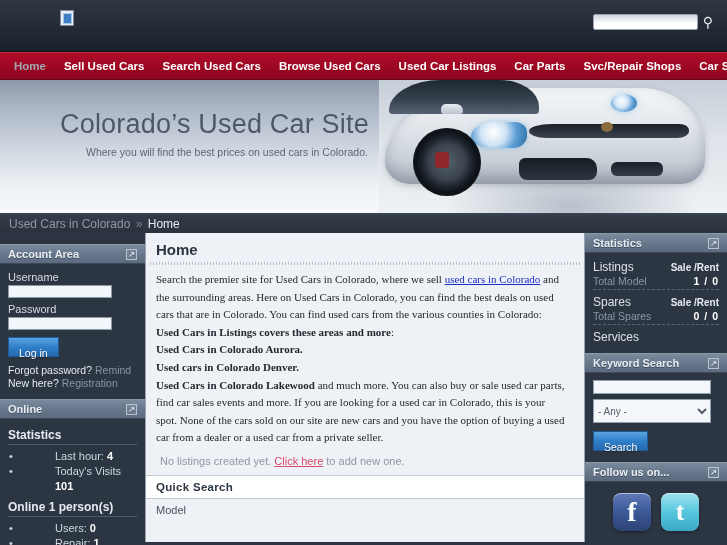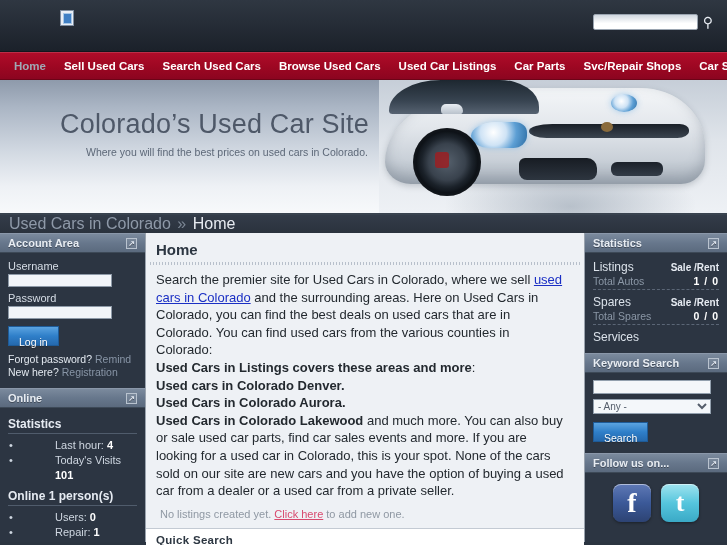--- a/index.html
+++ b/index.html
@@ -135,29 +135,29 @@
   .car-mirror {
     position: absolute; left: 62px; top: 24px; width: 22px; height: 10px;
     background: linear-gradient(to bottom, #e9edf2 0%, #b9c2cc 100%);
     border-radius: 6px 8px 4px 4px;
   }
 
   
   .crumbs {
     height: 18px; padding: 0 0 0 9px;
     background: linear-gradient(to bottom, #333c49 0%, #2a323d 100%);
-    font-size: 16px; color: #d7dde5; line-height: 18px;
+    font-size: 12px; color: #d7dde5; line-height: 18px;
   }
   .crumbs a { color: #8e99a8; text-decoration: none; }
   .crumbs .sep { color: #7b8694; padding: 0 2px; }
   .crumbs .cur { color: #e7ebf1; }
 
   
   .cols { display: flex; height: 309px; }
-  .col-left  { width: 145px; flex: 0 0 145px; background: #2c3542; }
+  .col-left  { width: 145px; flex: 0 0 145px; background: #2c3542; margin-top: 11px; }
   .col-main  { flex: 1 1 auto; background: #eef1f5; border-left: 1px solid #9aa3ae; border-right: 1px solid #9aa3ae; }
   .col-right { width: 142px; flex: 0 0 142px; background: #2c3542; }
 
   
   .blk-head {
     height: 20px; padding: 0 8px;
     background: linear-gradient(to bottom, #7b8a9d 0%, #67778c 50%, #5b6a7e 100%);
     color: #e8edf3; font-size: 11px; font-weight: bold;
     line-height: 20px; display: flex; align-items: center; justify-content: space-between;
     border-top: 1px solid #8a97a9; border-bottom: 1px solid #3d4957;
@@ -208,21 +208,21 @@
     border-bottom: 1px dashed #5b6676; padding: 1px 0 2px 0; margin-bottom: 5px;
   }
   .rs-row b { color: #ffffff; letter-spacing: 1px; }
 
   .kw-input {
     width: 118px; height: 14px; border: 1px solid #93a0ae;
     background: #f4f7fa; font-size: 10px; padding: 0 3px; margin-bottom: 5px;
     font-family: "Liberation Sans", sans-serif;
   }
   .kw-select {
-    width: 118px; height: 15px; border: 1px solid #93a0ae;
+    width: 118px; height: 24px; border: 1px solid #93a0ae;
     background: #f4f7fa; font-size: 10px; margin-bottom: 6px;
     font-family: "Liberation Sans", sans-serif; color: #555e6b;
   }
   .social { display: flex; gap: 10px; justify-content: center; padding: 4px 0 2px 0; }
   .sq { width: 38px; height: 38px; border-radius: 8px; position: relative;
         box-shadow: inset 0 1px 0 rgba(255,255,255,.5), 0 1px 3px rgba(0,0,0,.4); }
   .sq.fb { background: linear-gradient(to bottom, #5f79b6 0%, #3b5998 50%, #2d4373 100%); }
   .sq.tw { background: linear-gradient(to bottom, #9fe3ef 0%, #56c6dd 50%, #3aa9c6 100%); }
   .sq span { position: absolute; inset: 0; display: flex; align-items: center; justify-content: center;
              color: #fff; font-weight: bold; }
@@ -232,22 +232,22 @@
   
   .main-title {
     font-size: 15px; font-weight: bold; color: #2c3642;
     padding: 8px 0 4px 10px;
     font-family: "Liberation Sans", sans-serif;
   }
   .main-rule { height: 3px; margin: 0 4px 0 4px;
     background: repeating-linear-gradient(to right, #b8c0cb 0 1px, transparent 1px 3px); }
   .main-body {
     padding: 6px 18px 0 10px;
-    font-family: Liberation Sans, sans-serif;
-    font-size: 13px; color: #23292f; line-height: 17.6px;
+    font-family: Liberation Serif, serif;
+    font-size: 11px; color: #23292f; line-height: 17.6px;
   }
   .main-body a { color: #1a2fc4; }
   .main-body .bold { font-weight: bold; }
   .nolist {
     font-family: "Liberation Sans", sans-serif;
     font-size: 11px; color: #8f98a3; padding: 8px 0 0 14px;
   }
   .nolist a { color: #d84a6e; }
 
   .qs-head {
@@ -372,22 +372,22 @@
     </div>
 
     <div class="col-main">
       <div class="main-title">Home</div>
       <div class="main-rule"></div>
       <div class="main-body">
         <span>Search the premier site for Used Cars in Colorado, where we sell </span><a href="#">used cars in Colorado</a><span> and the surrounding areas. Here on Used Cars in Colorado, you can find the best deals on used cars that are in Colorado.  You can find used cars from the various counties in Colorado:</span>
         <div>
           <span class="bold">Used Cars in Listings covers these areas and more</span><span>:</span>
         </div>
+        <div class="bold">Used Cars in Colorado Aurora.</div>
         <div class="bold">Used cars in Colorado Denver.</div>
-        <div class="bold">Used Cars in Colorado Aurora.</div>
         <div>
           <span class="bold">Used Cars in Colorado Lakewood</span><span> and much more. You can also buy or sale used car parts, find car sales events and more. If you are looking for a used car in Colorado, this is your spot. None of the cars sold on our site are new cars and you have the option of buying a used car from a dealer or a used car from a private seller.</span>
         </div>
       </div>
       <div class="nolist">
         <span>No listings created yet. </span><a href="#">Click here</a><span> to add new one.</span>
       </div>
       <div class="qs-head">Quick Search</div>
       <div class="qs-body">
         <div class="qs-label">Model</div>
@@ -400,21 +400,21 @@
       <div class="blk-head">
         <span>Statistics</span>
         <span class="blk-toggle">↗</span>
       </div>
       <div class="blk-body">
         <div class="rs-group">
           <span>Listings</span>
           <span class="rg-r">Sale /Rent</span>
         </div>
         <div class="rs-row">
-          <span>Total Autos</span>
+          <span>Total Model</span>
           <b>1  /  0</b>
         </div>
         <div class="rs-group">
           <span>Spares</span>
           <span class="rg-r">Sale /Rent</span>
         </div>
         <div class="rs-row">
           <span>Total Spares</span>
           <b>0  /  0</b>
         </div>

